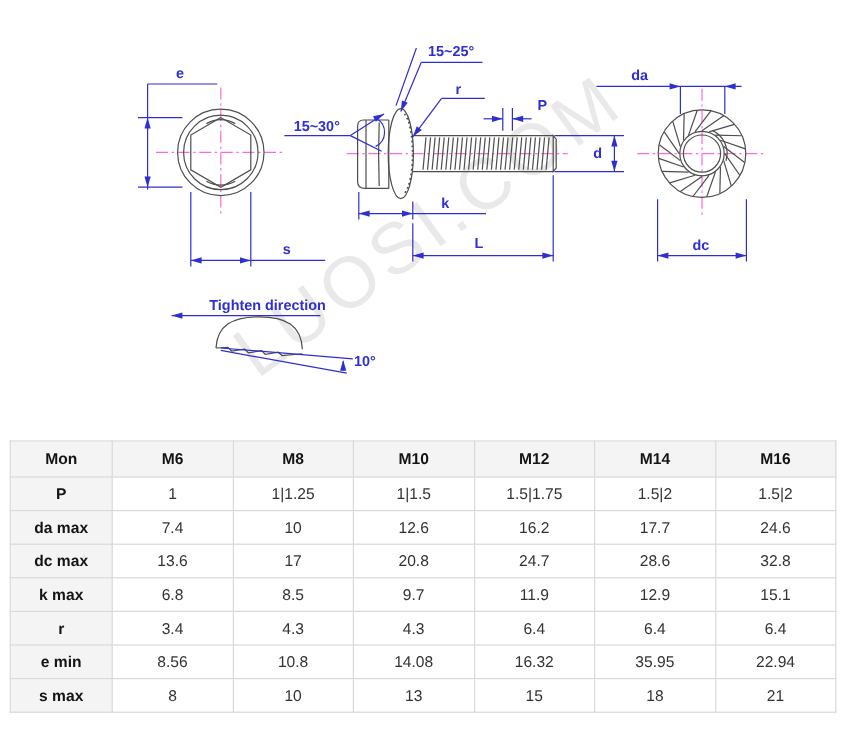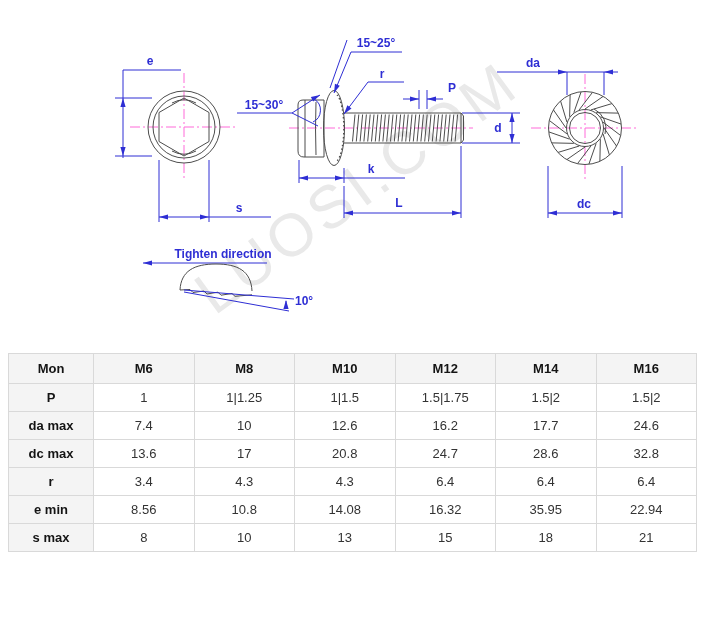--- a/index.html
+++ b/index.html
@@ -11,21 +11,21 @@
     transform:rotate(-36deg);white-space:nowrap;user-select:none;pointer-events:none;
   }
   svg.drawing{position:absolute;left:0;top:0;}
   .ol{stroke:#4d4d4d;stroke-width:1;fill:none;}
   .dim{stroke:#2e2ed4;stroke-width:1;fill:none;}
   .cl{stroke:#ff6ad9;stroke-width:1;fill:none;stroke-dasharray:10 3 2 3;}
   .dot{stroke:#4d4d4d;stroke-width:1.4;fill:none;stroke-dasharray:1.5 2.4;}
   .lbl{fill:#2e2ed4;font-family:"Liberation Sans",sans-serif;font-size:12px;font-weight:bold;}
   .arr{fill:#2e2ed4;stroke:none;}
   table.spec{
-    position:absolute;left:8px;top:353px;width:689px;
+    position:absolute;left:8px;top:367px;width:689px;
     border-collapse:collapse;table-layout:fixed;font-size:13px;color:#333;
     border:1px solid #c9c9c9;
   }
   table.spec td{border:1px solid #d9d9d9;text-align:center;vertical-align:middle;padding:0;height:27px;}
   table.spec thead td{height:29px;}
   td.hdr,td.rowlabel{font-weight:bold;background:#f4f4f4;color:#141414;}
 </style>
 </head>
 <body>
 
@@ -260,20 +260,29 @@
         <tr>
           <td class="rowlabel">dc max</td>
           <td>13.6</td>
           <td>17</td>
           <td>20.8</td>
           <td>24.7</td>
           <td>28.6</td>
           <td>32.8</td>
         </tr>
         <tr>
+          <td class="rowlabel">k max</td>
+          <td>6.8</td>
+          <td>8.5</td>
+          <td>9.7</td>
+          <td>11.9</td>
+          <td>12.9</td>
+          <td>15.1</td>
+        </tr>
+        <tr>
           <td class="rowlabel">r</td>
           <td>3.4</td>
           <td>4.3</td>
           <td>4.3</td>
           <td>6.4</td>
           <td>6.4</td>
           <td>6.4</td>
         </tr>
         <tr>
           <td class="rowlabel">e min</td>

